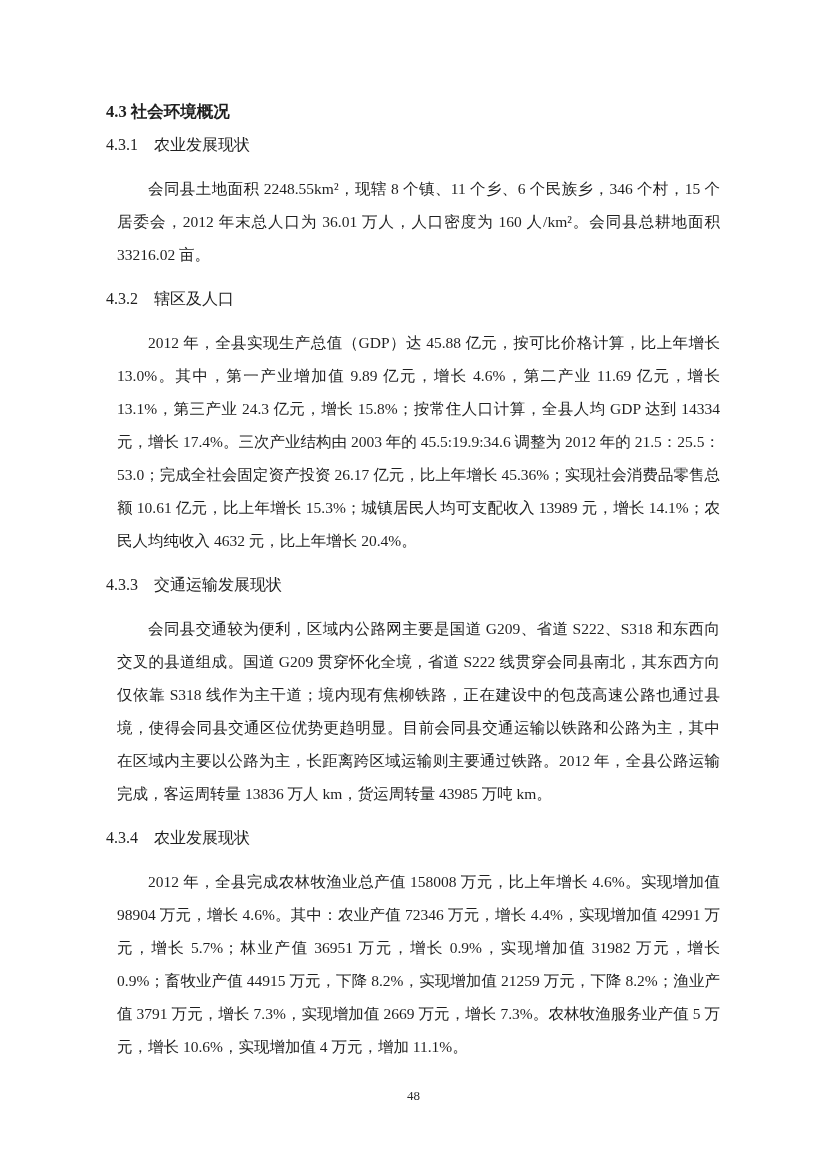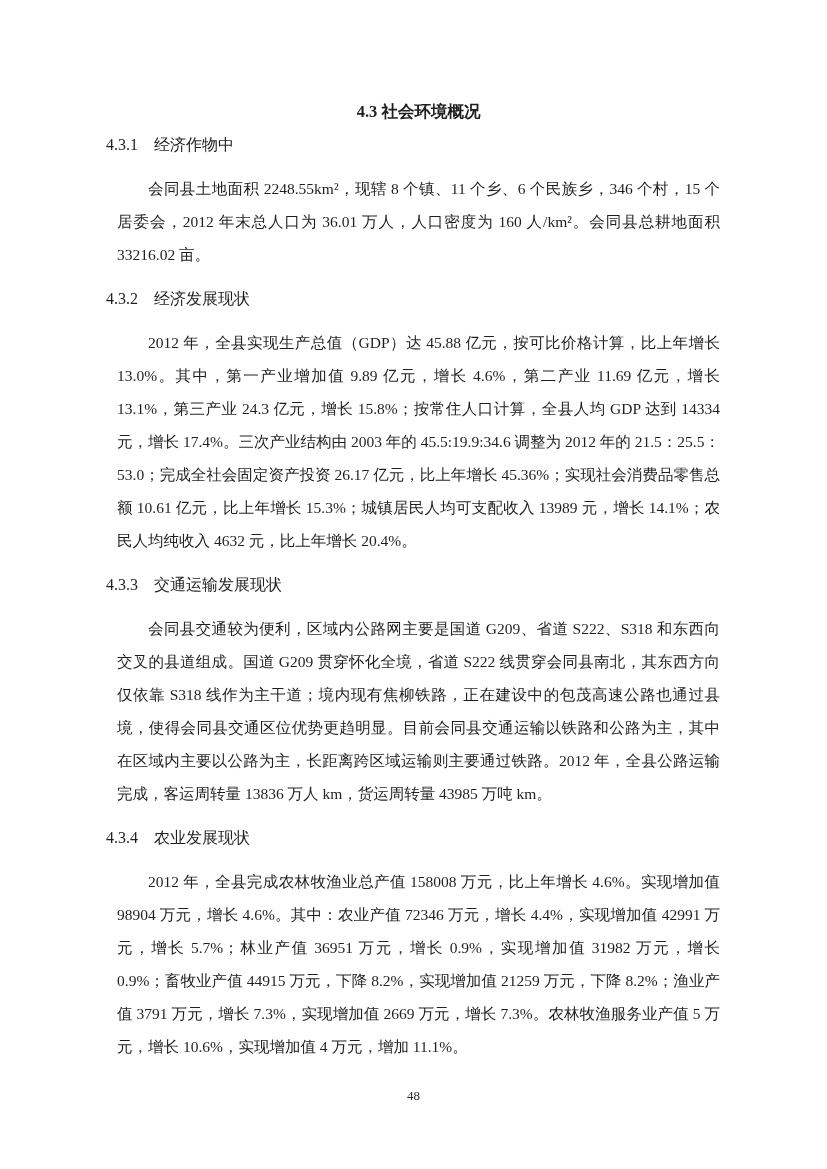--- a/index.html
+++ b/index.html
@@ -23,21 +23,21 @@
     width: 625px;
     font-size: 15.5px;
     line-height: 33px;
     text-align: justify;
   }
   .chapter-heading {
     margin: 0;
     font-size: 16.5px;
     font-weight: bold;
     line-height: 33px;
-    text-align: center;
+    text-align: left;
     white-space: pre-wrap;
   }
   .sub-heading {
     margin: 0;
     font-size: 16px;
     font-weight: normal;
     line-height: 33px;
     text-align: left;
     white-space: pre-wrap;
   }
@@ -61,26 +61,26 @@
 </style>
 </head>
 <body>
 
 <div class="page">
   <main class="content">
 
     <h1 class="chapter-heading">4.3 社会环境概况</h1>
 
     <section>
-      <h2 class="sub-heading">4.3.1　经济作物中</h2>
+      <h2 class="sub-heading">4.3.1　农业发展现状</h2>
       <p class="body-paragraph">会同县土地面积 2248.55km²，现辖 8 个镇、11 个乡、6 个民族乡，346 个村，15 个居委会，2012 年末总人口为 36.01 万人，人口密度为 160 人/km²。会同县总耕地面积 33216.02 亩。</p>
     </section>
 
     <section>
-      <h2 class="sub-heading">4.3.2　经济发展现状</h2>
+      <h2 class="sub-heading">4.3.2　辖区及人口</h2>
       <p class="body-paragraph">2012 年，全县实现生产总值（GDP）达 45.88 亿元，按可比价格计算，比上年增长 13.0%。其中，第一产业增加值 9.89 亿元，增长 4.6%，第二产业 11.69 亿元，增长 13.1%，第三产业 24.3 亿元，增长 15.8%；按常住人口计算，全县人均 GDP 达到 14334 元，增长 17.4%。三次产业结构由 2003 年的 45.5:19.9:34.6 调整为 2012 年的 21.5：25.5：53.0；完成全社会固定资产投资 26.17 亿元，比上年增长 45.36%；实现社会消费品零售总额 10.61 亿元，比上年增长 15.3%；城镇居民人均可支配收入 13989 元，增长 14.1%；农民人均纯收入 4632 元，比上年增长 20.4%。</p>
     </section>
 
     <section>
       <h2 class="sub-heading">4.3.3　交通运输发展现状</h2>
       <p class="body-paragraph">会同县交通较为便利，区域内公路网主要是国道 G209、省道 S222、S318 和东西向交叉的县道组成。国道 G209 贯穿怀化全境，省道 S222 线贯穿会同县南北，其东西方向仅依靠 S318 线作为主干道；境内现有焦柳铁路，正在建设中的包茂高速公路也通过县境，使得会同县交通区位优势更趋明显。目前会同县交通运输以铁路和公路为主，其中在区域内主要以公路为主，长距离跨区域运输则主要通过铁路。2012 年，全县公路运输完成，客运周转量 13836 万人 km，货运周转量 43985 万吨 km。</p>
     </section>
 
     <section>
       <h2 class="sub-heading">4.3.4　农业发展现状</h2>

